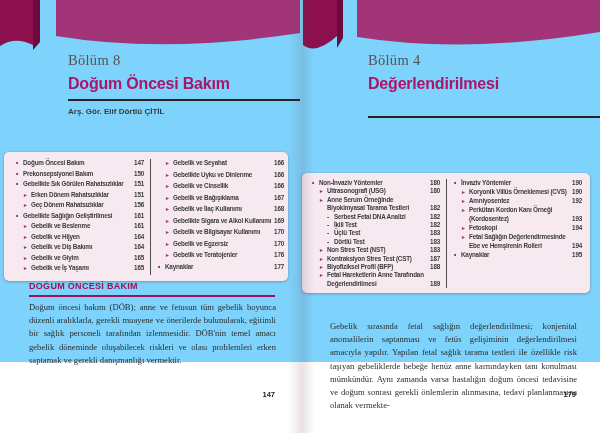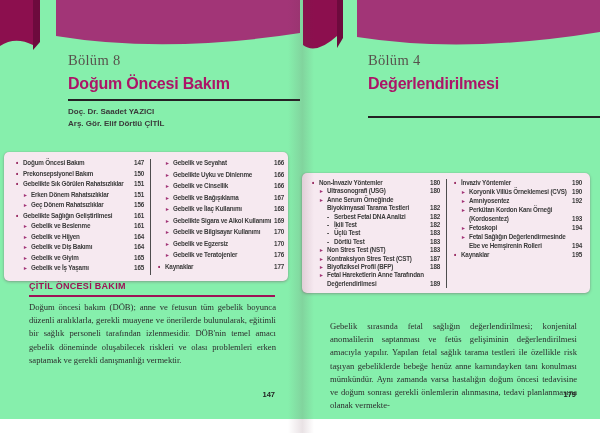--- a/index.html
+++ b/index.html
@@ -4,21 +4,21 @@
 <style>
   * { margin:0; padding:0; box-sizing:border-box; }
   html,body { width:600px; height:433px; }
   body {
     font-family:"Liberation Sans", sans-serif;
     background:#ffffff;
     position:relative;
     overflow:hidden;
     color:#2d2d2d;
   }
-  .page { position:absolute; top:0; width:300px; height:419px; background:#86efac; }
+  .page { position:absolute; top:0; width:300px; height:362px; background:#7dd3fc; }
   .page-left  { left:0; }
   .page-right { left:300px; }
   .spine-shadow {
     position:absolute; top:0; left:288px; width:26px; height:433px;
     background:linear-gradient(to right, rgba(100,50,70,0) 0%, rgba(100,50,70,0.10) 40%, rgba(100,50,70,0.14) 55%, rgba(100,50,70,0) 100%);
     pointer-events:none; z-index:5;
   }
   .header-svg { position:absolute; top:0; left:0; width:300px; height:60px; display:block; }
 
   .chapter-number {
@@ -100,21 +100,20 @@
     <path d="M56,0 H300 V33 Q165,54 56,36 Z" fill="#a23577"></path>
     <path d="M0,0 H33 V45 Q15,36 0,46 Z" fill="#8c0f4e"></path>
     <path d="M33,0 H40 V42 L33,50 Z" fill="#6d0a3d"></path>
   </svg>
   <div class="chapter-number">Bölüm 8</div>
   <div class="chapter-title">
     <div>Doğum Öncesi Bakım</div>
   </div>
   <div class="title-rule"></div>
   <div class="authors">
-    <div>Doç. Dr. Saadet YAZICI</div>
     <div>Arş. Gör. Elif Dörtlü ÇİTİL</div>
   </div>
 
   <div class="toc-box">
     <div class="toc-col toc-col-1">
 
         <div class="toc-row toc-l1">
           <span class="blt"></span>
           <span class="lbl">Doğum Öncesi Bakım</span>
           <span class="pg">147</span>
@@ -237,21 +236,21 @@
         </div>
 
         <div class="toc-row toc-l1">
           <span class="blt"></span>
           <span class="lbl">Kaynaklar</span>
           <span class="pg">177</span>
         </div>
       </div>
   </div>
 
-  <div class="section-heading">ÇİTİL ÖNCESİ BAKIM</div>
+  <div class="section-heading">DOĞUM ÖNCESİ BAKIM</div>
   <div class="section-heading-rule"></div>
   <div class="body-text">
     <p>Doğum öncesi bakım (DÖB); anne ve fetusun tüm gebelik boyunca düzenli aralıklarla, gerekli muayene ve önerilerde bulunularak, eğitimli bir sağlık personeli tarafından izlenmesidir. DÖB'nin temel amacı gebelik döneminde oluşabilecek riskleri ve olası problemleri erken saptamak ve gerekli danışmanlığı vermektir.</p>
   </div>
   <div class="page-number">147</div>
 </div>
 
 <div class="page page-right">
   <svg class="header-svg" viewBox="0 0 300 60" preserveAspectRatio="none">
     <path d="M57,0 H300 V32 Q165,54 57,37 Z" fill="#a23577"></path>

